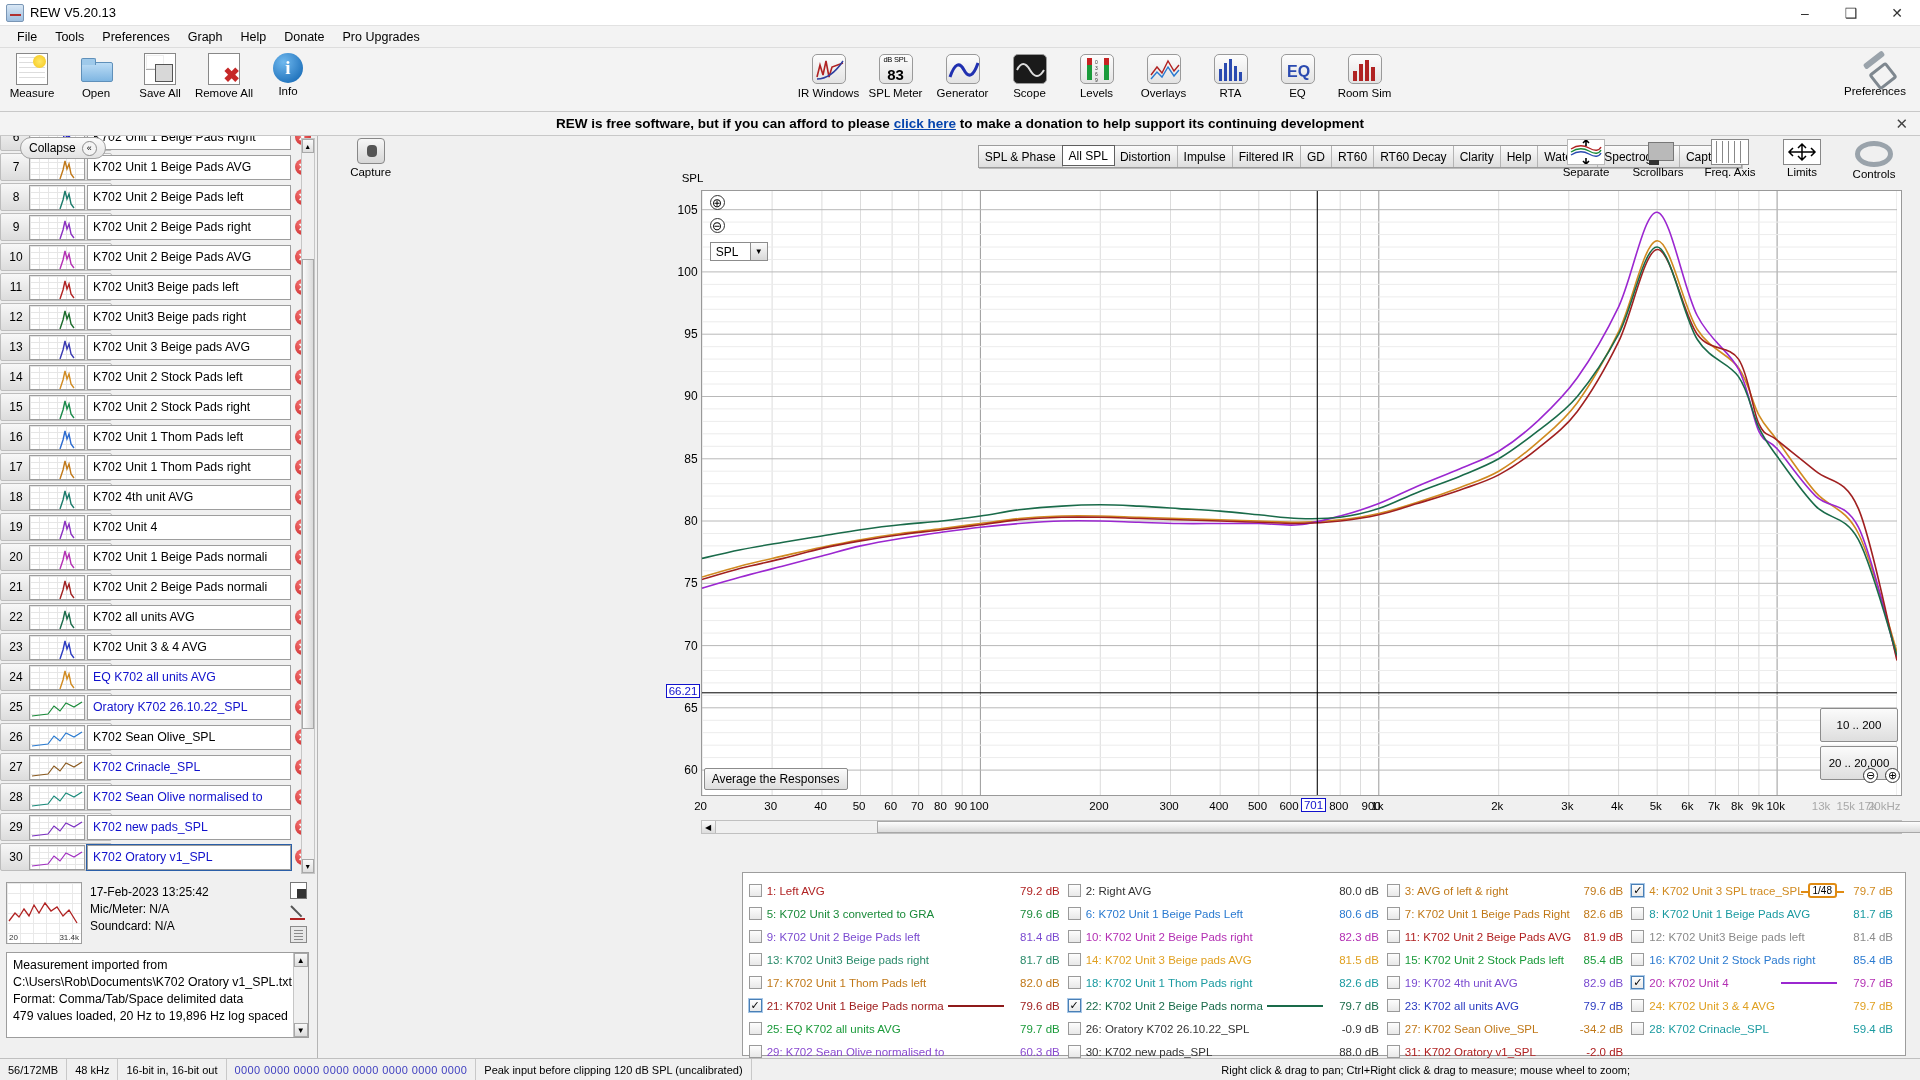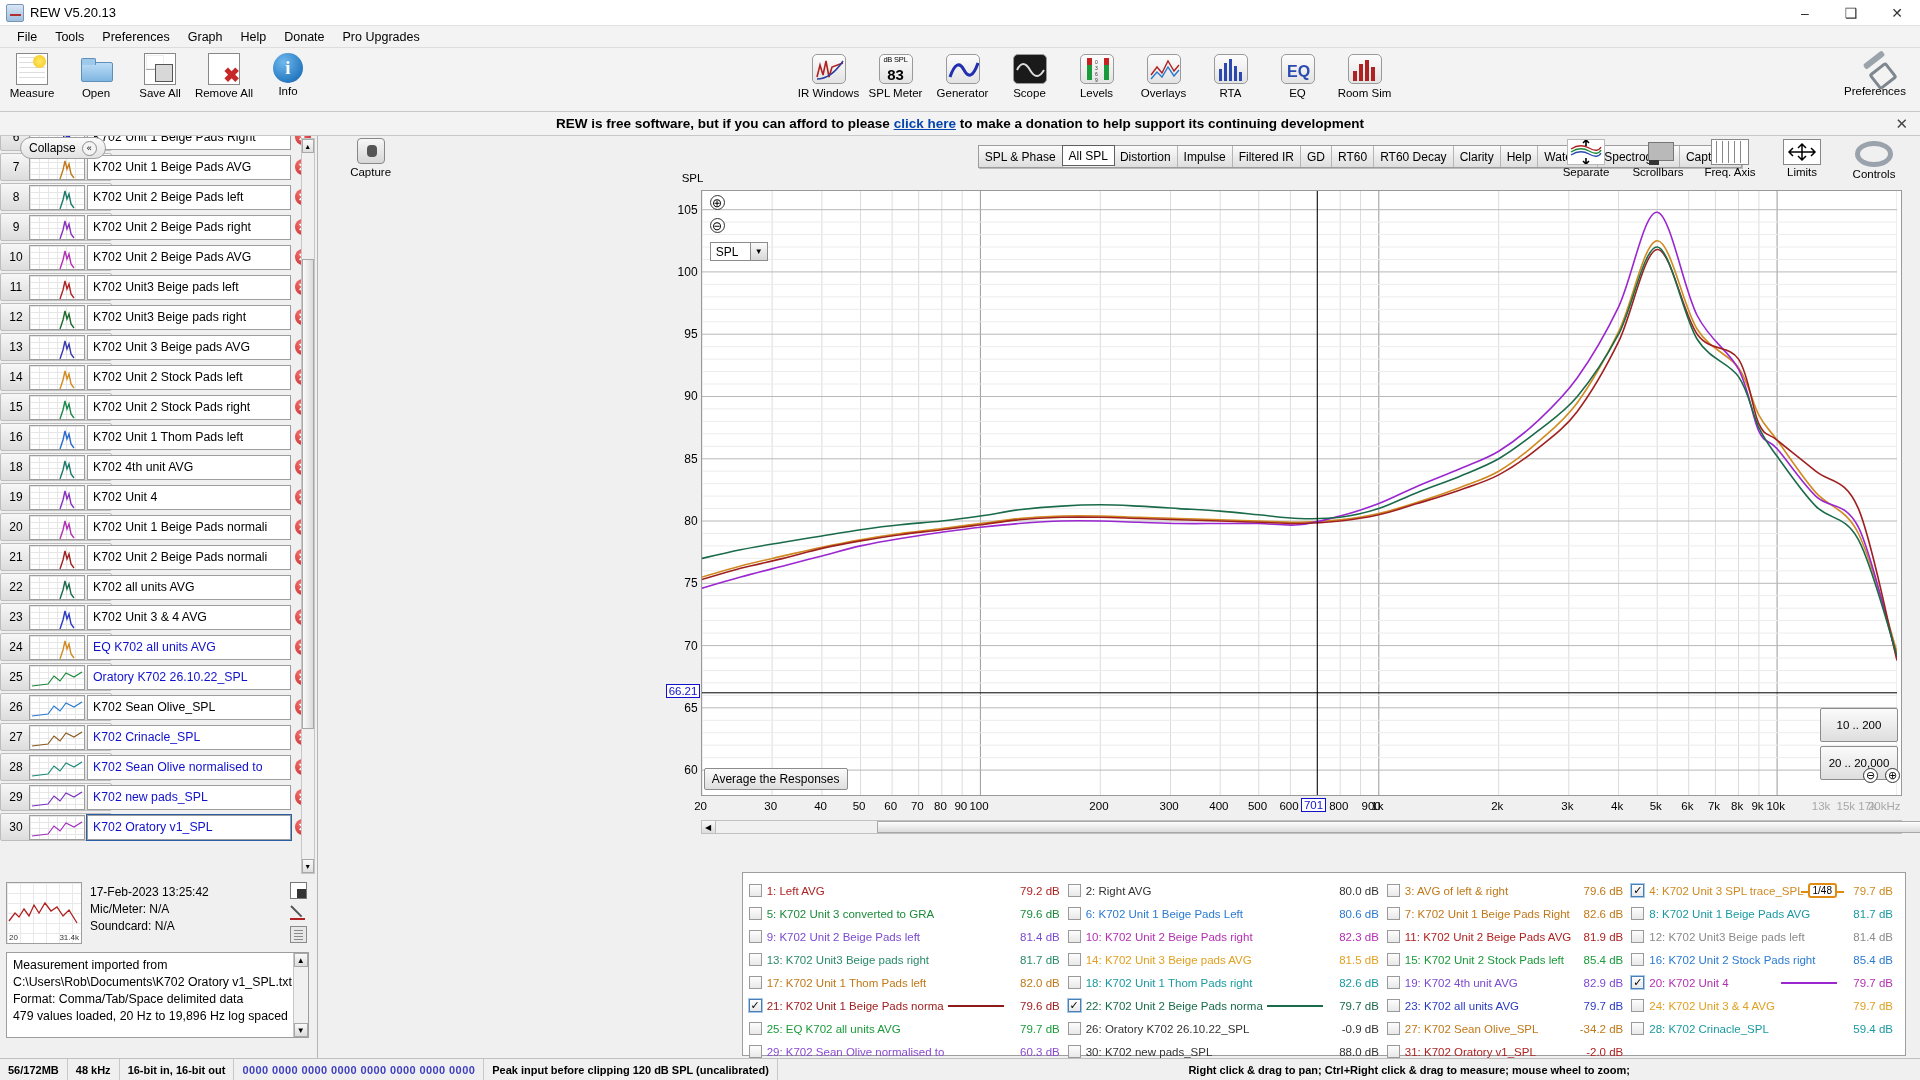--- a/index.html
+++ b/index.html
@@ -184,21 +184,21 @@
   .lrow .cb.on{border-color:#4a7fb5;box-shadow:0 0 0 1px #a8c8e8;}
   .lrow .nm{white-space:nowrap;overflow:hidden;text-overflow:clip;flex:1;}
   .lrow .swatch{width:56px;height:2px;margin:0 4px;flex:0 0 56px;}
   .lrow .smooth{flex:0 0 auto;border:2px solid #e08b12;border-radius:3px;padding:0 3px;font-size:10px;margin:0 4px;background:#fff;position:relative;}
   .lrow .smooth:before,.lrow .smooth:after{content:"";position:absolute;top:50%;width:7px;height:2px;background:#e08b12;}
   .lrow .smooth:before{left:-9px;}
   .lrow .smooth:after{right:-9px;}
   .lrow .db{width:52px;text-align:right;flex:0 0 52px;}
 
   
-  #statusbar{height:22px;background:#f0f0f0;border-top:1px solid #c0c0c0;display:flex;align-items:center;font-size:11px;font-weight:bold;}
+  #statusbar{height:22px;background:#f0f0f0;border-top:1px solid #c0c0c0;display:flex;align-items:center;font-size:11px;}
   #statusbar .cell{padding:0 8px;height:100%;display:flex;align-items:center;border-right:1px solid #c8c8c8;}
   #statusbar .bits{color:#4040c0;letter-spacing:.4px;}
   #statusbar .right{margin-left:auto;padding-right:290px;}
 </style>
 </head>
 <body>
 
 <div id="titlebar">
   <div class="app-ico"></div>
   <div id="title-text">REW V5.20.13</div>
@@ -486,20 +486,33 @@
           <div class="skew"></div>
           <div class="zcontent">
             <div class="num">16</div>
             <div class="thumb">
               <svg width="54" height="23">
                 <polyline points="30,23 33,14 35,5 37,13 39,8 41,18 44,22" fill="none" stroke="#2a6ad0" stroke-width="1.4"></polyline>
               </svg>
             </div>
           </div>
           <div class="name">K702 Unit 1 Thom Pads left</div>
+          <div class="del">✕</div>
+        </div>
+        <div class="mrow">
+          <div class="skew"></div>
+          <div class="zcontent">
+            <div class="num">17</div>
+            <div class="thumb">
+              <svg width="54" height="23">
+                <polyline points="30,23 33,14 35,5 37,13 39,8 41,18 44,22" fill="none" stroke="#c07818" stroke-width="1.4"></polyline>
+              </svg>
+            </div>
+          </div>
+          <div class="name">K702 Unit 1 Thom Pads right</div>
           <div class="del">✕</div>
         </div>
         <div class="mrow">
           <div class="skew"></div>
           <div class="zcontent">
             <div class="num">18</div>
             <div class="thumb">
               <svg width="54" height="23">
                 <polyline points="30,23 33,14 35,5 37,13 39,8 41,18 44,22" fill="none" stroke="#1a7a6a" stroke-width="1.4"></polyline>
               </svg>

